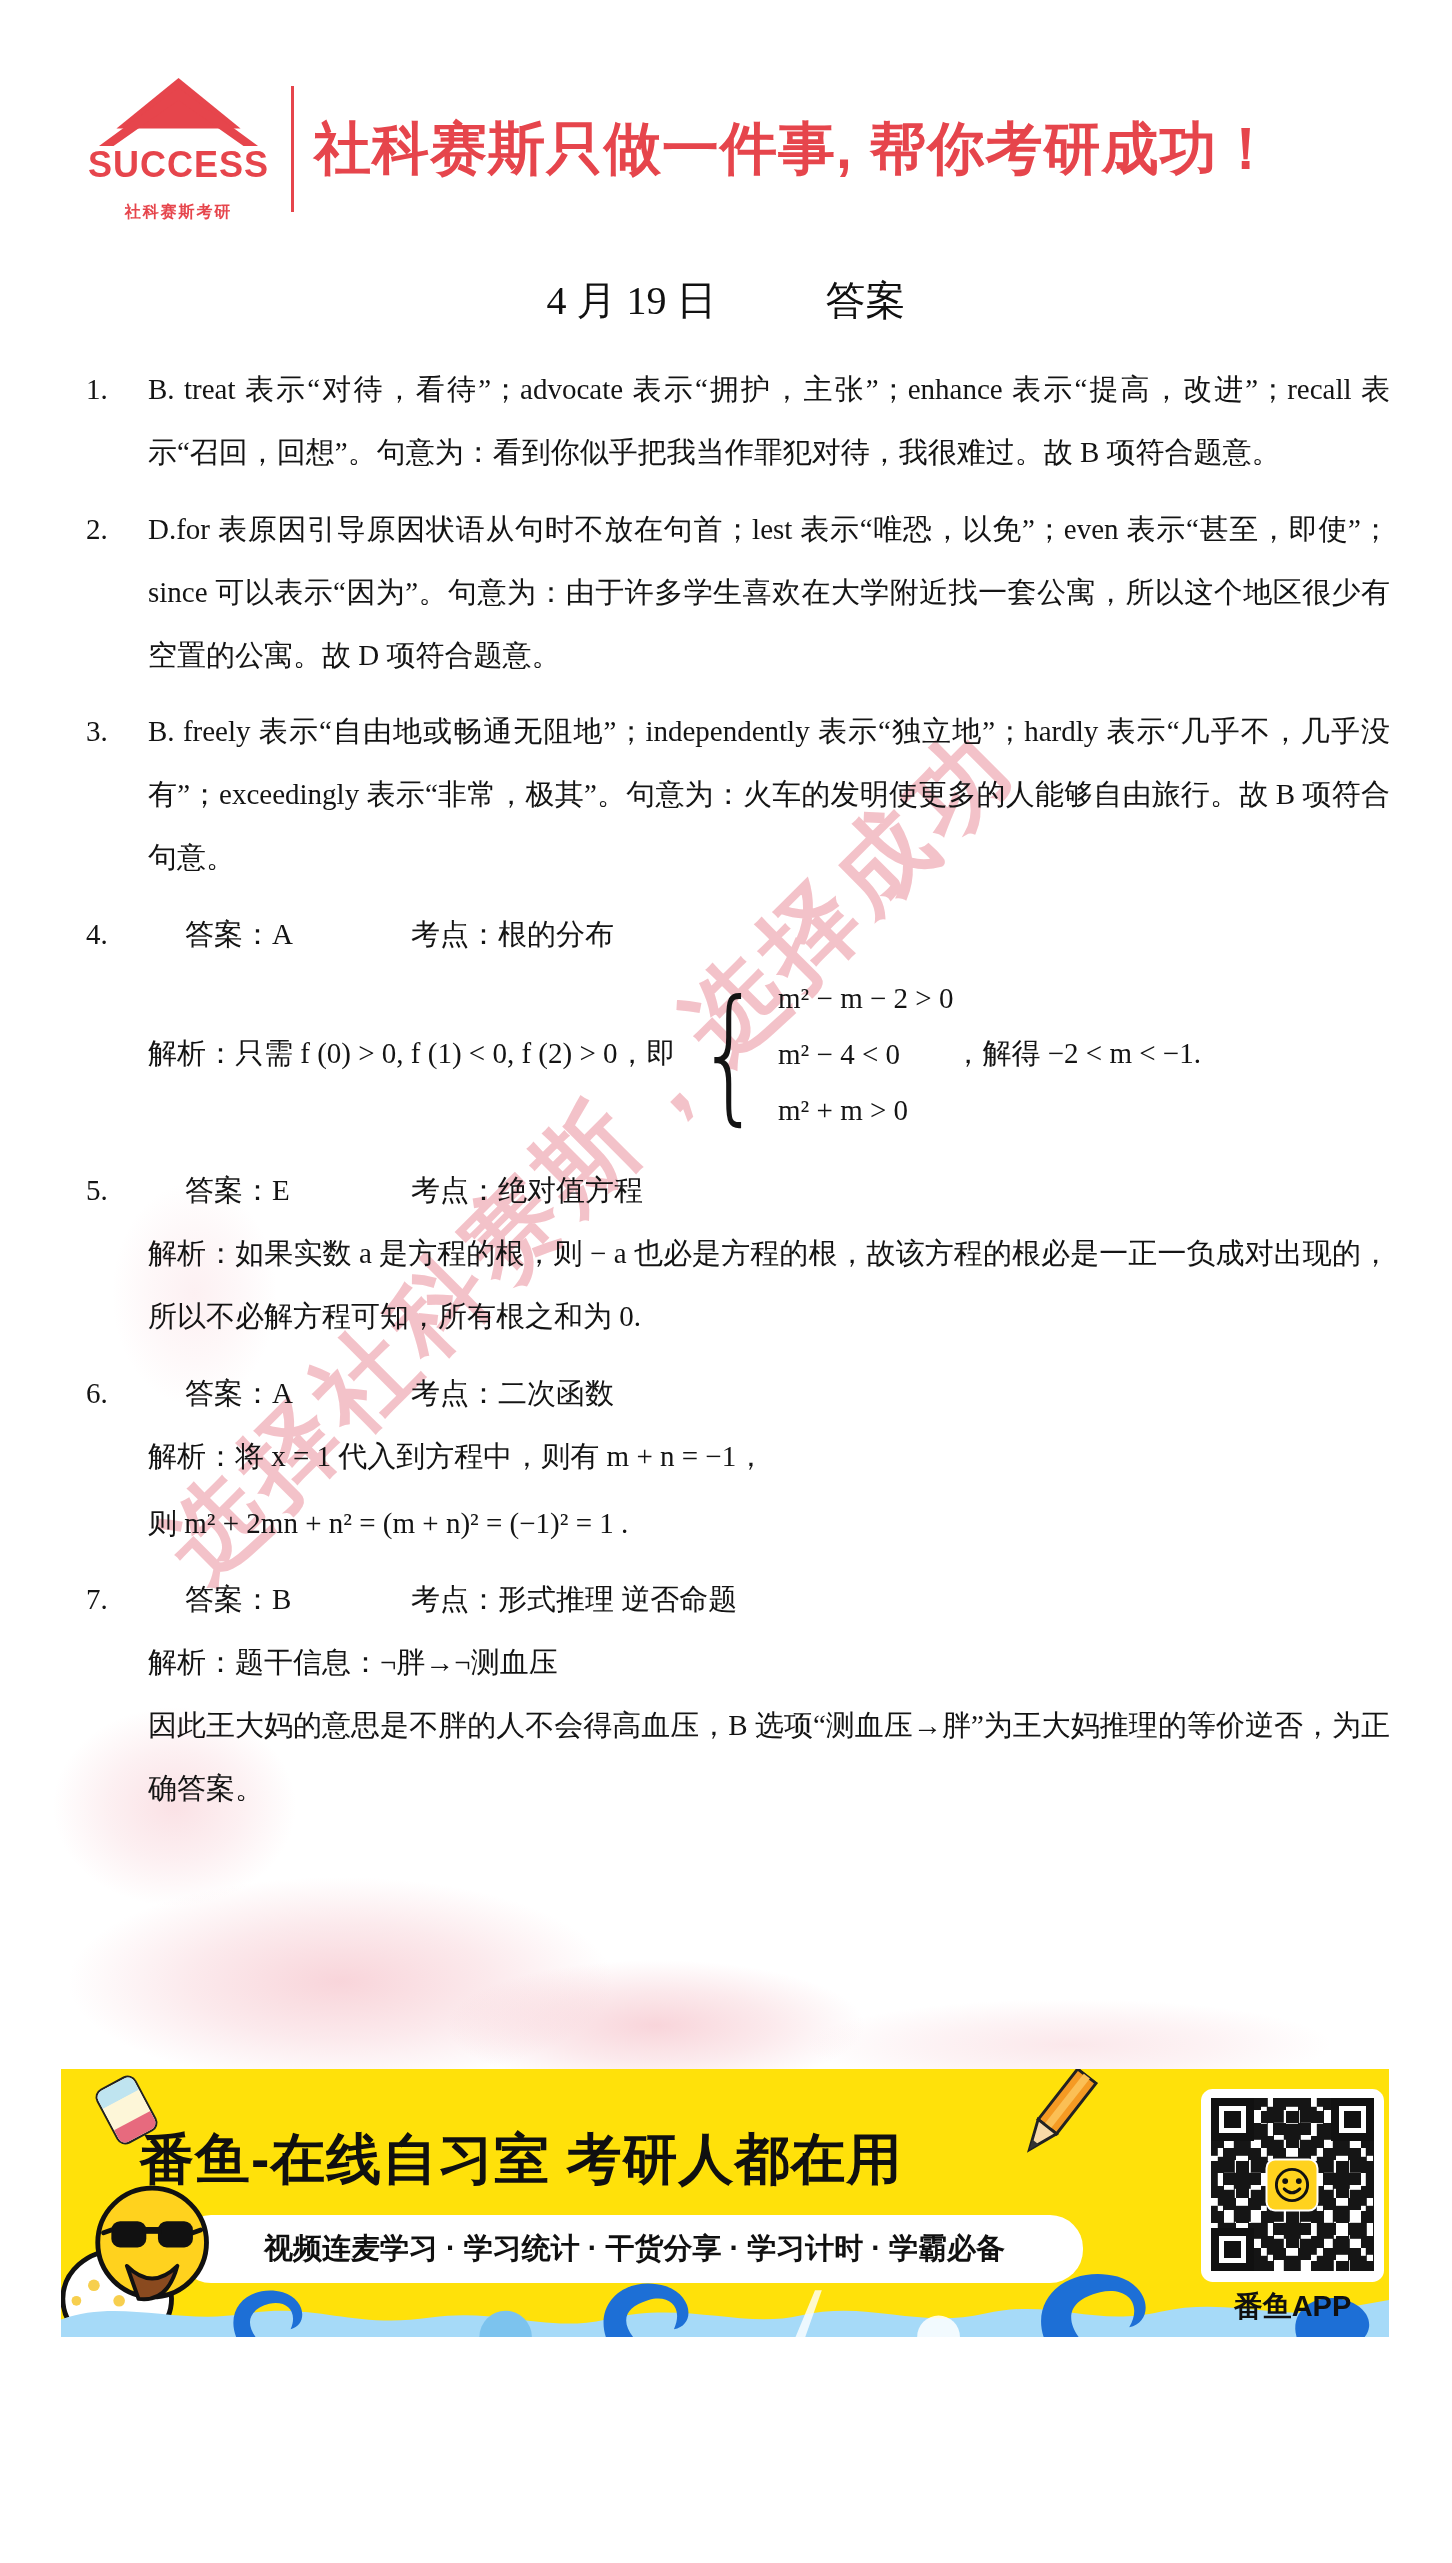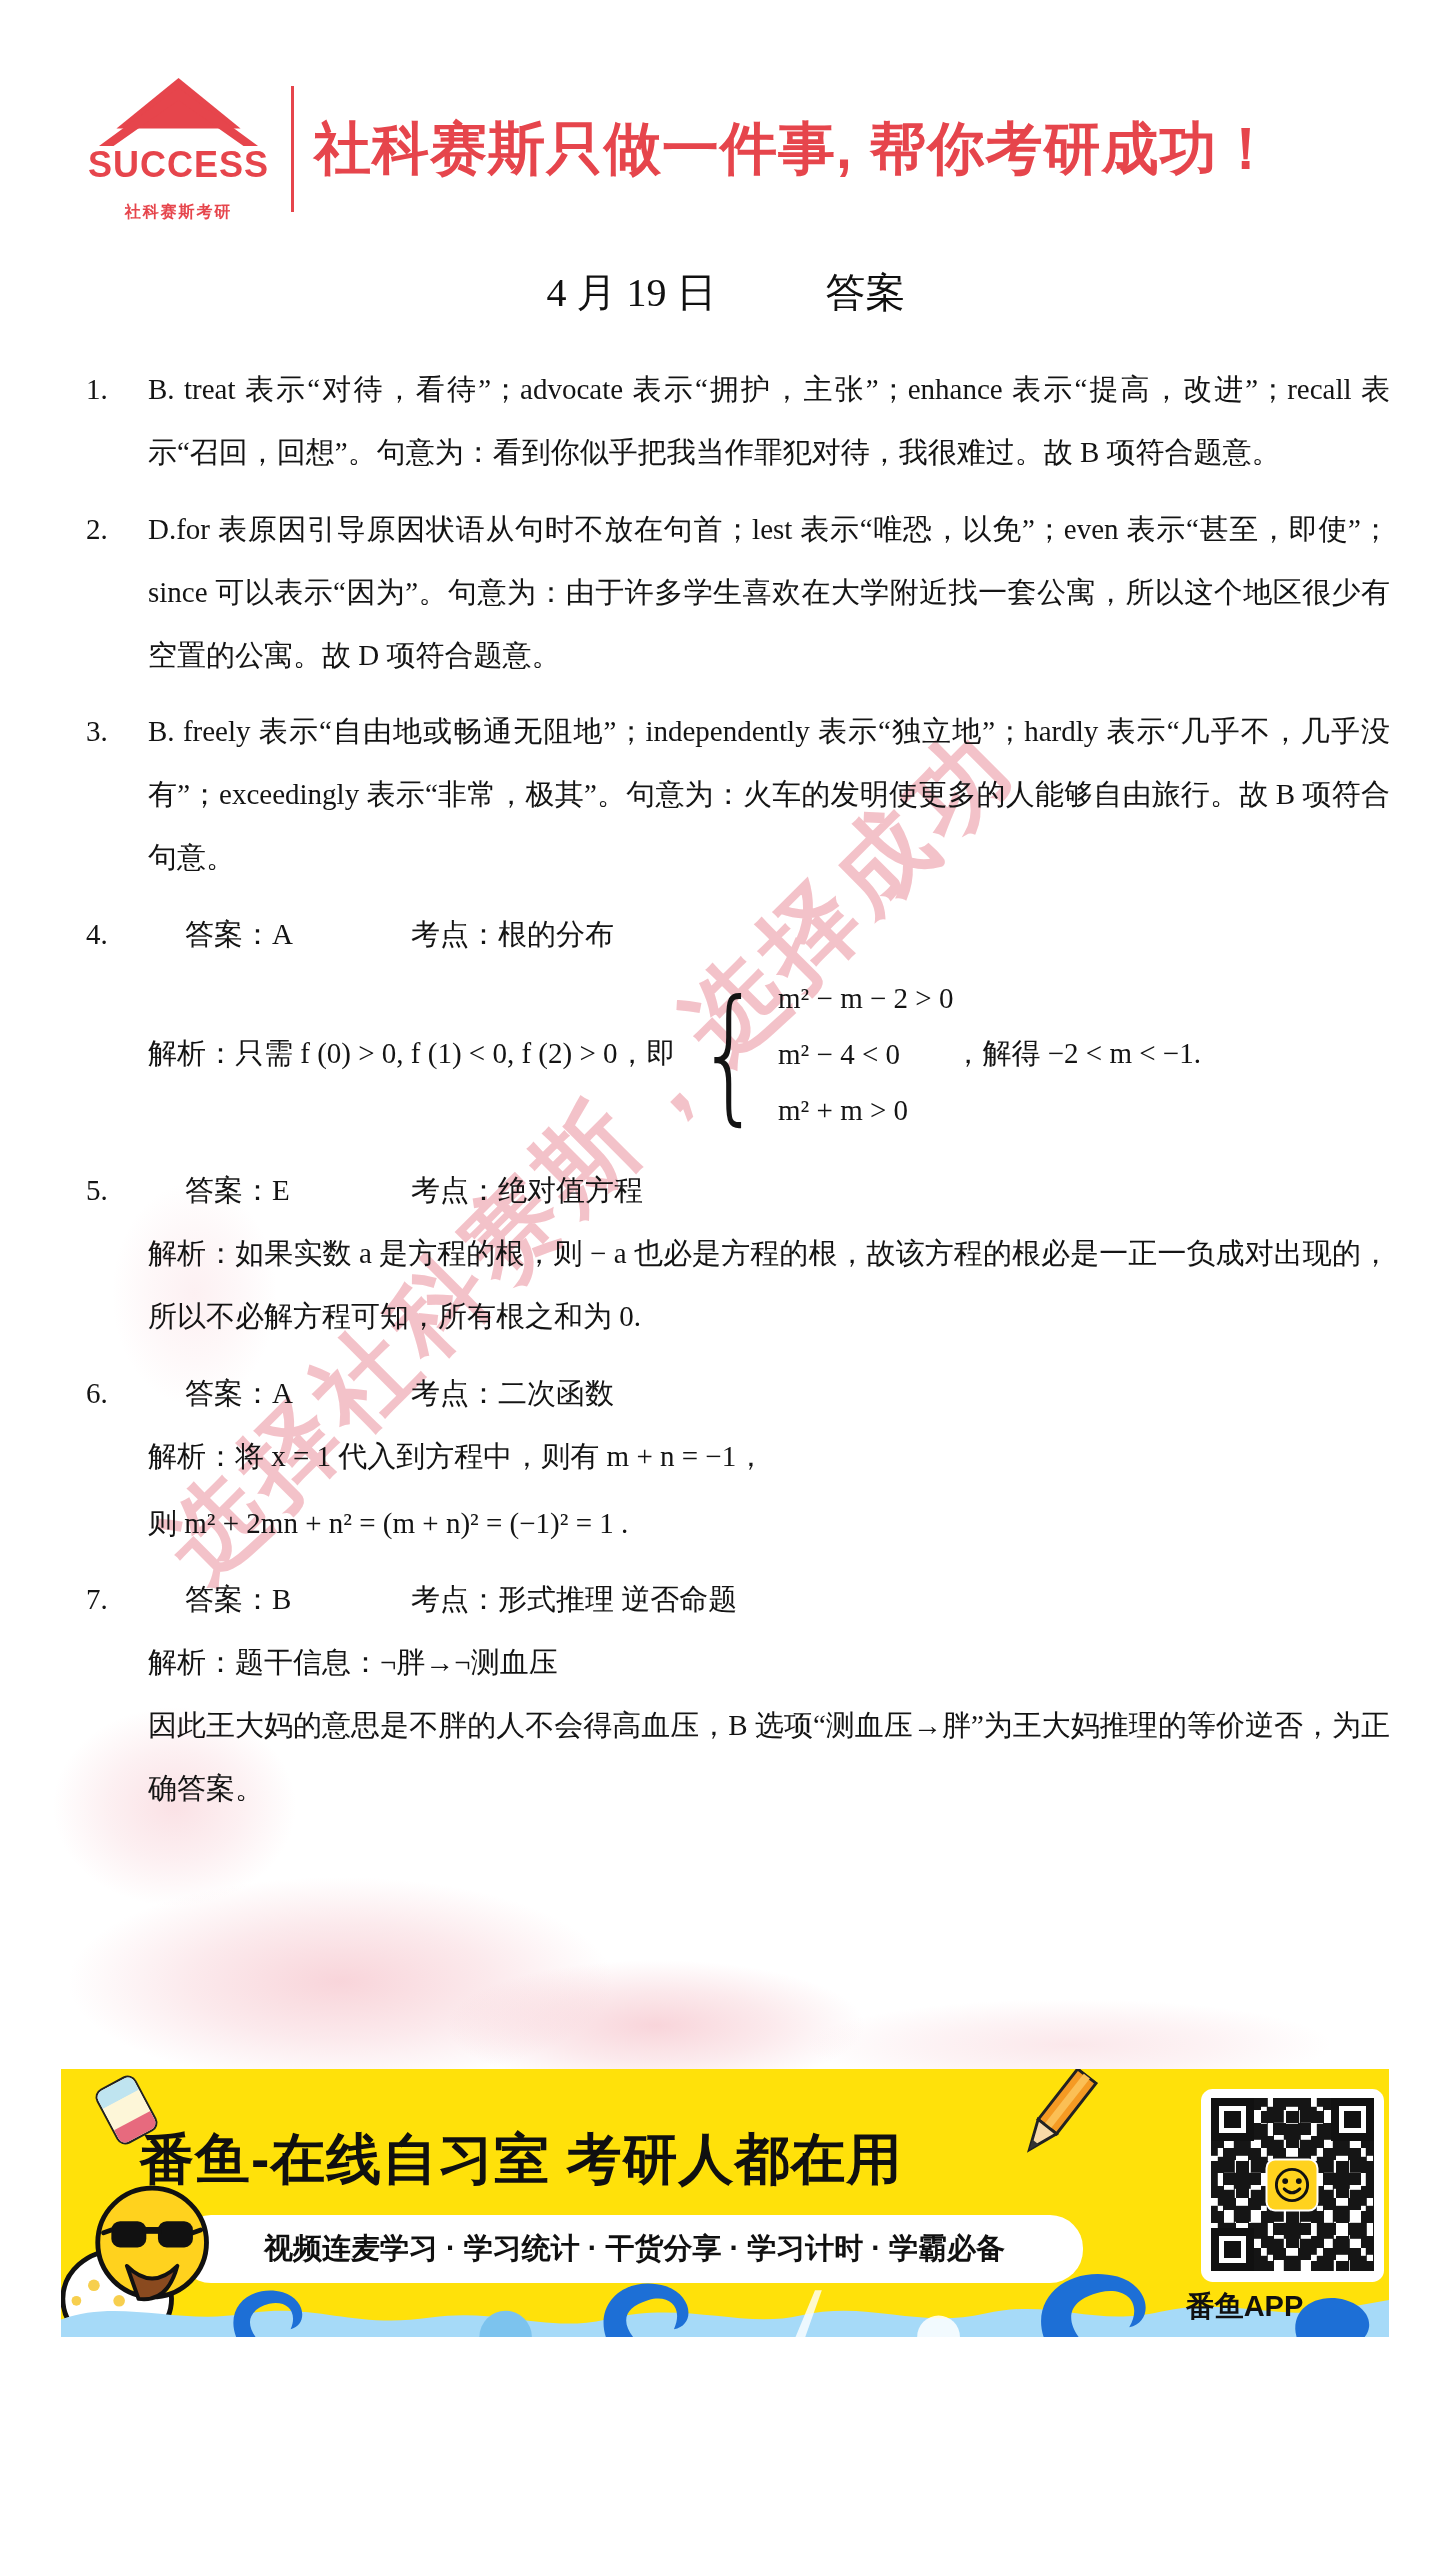--- a/index.html
+++ b/index.html
@@ -12,21 +12,21 @@
   
   .header { position:absolute; top:76px; left:86px; right:58px; display:flex; align-items:center; gap:19.5px; z-index:3; }
   .logo { display:flex; flex-direction:column; align-items:center; width:185px; flex:none; }
   .logo svg { display:block; }
   .logo-name { font-family:"Liberation Sans","DejaVu Sans",sans-serif; font-weight:700; font-size:36px; letter-spacing:1px; color:var(--brand-red,#e6454c); line-height:1.05; }
   .logo-sub  { font-family:"Liberation Sans","DejaVu Sans",sans-serif; font-weight:700; font-size:16px; letter-spacing:1.9px; color:var(--brand-red,#e6454c); margin-top:18px; }
   .v-divider { width:3.9px; height:126px; background:var(--brand-red,#e6454c); flex:none; }
   .slogan { font-family:"Liberation Sans","DejaVu Sans",sans-serif; font-weight:900; font-size:57px; letter-spacing:1px; color:var(--brand-red,#e6454c); white-space:nowrap; }
 
   
-  .doc-title { position:absolute; top:265px; left:0; width:100%; display:flex; justify-content:center; gap:109px; font-size:40px; color:#111; z-index:3; }
+  .doc-title { position:absolute; top:273px; left:0; width:100%; display:flex; justify-content:center; gap:109px; font-size:40px; color:#111; z-index:3; }
 
   
   .watermark {
     position:absolute; left:136px; top:1517px; z-index:1; white-space:nowrap;
     font-size:97px; font-weight:700; letter-spacing:7.8px;
     color:var(--watermark-pink,#eb919d); opacity:0.55;
     transform:rotate(-45deg); transform-origin:0 0;
   }
   .splash { position:absolute; z-index:0; border-radius:50%;
     background:radial-gradient(closest-side, rgba(243,178,188,0.55), rgba(243,178,188,0.28) 55%, rgba(243,178,188,0) 100%); }
@@ -62,21 +62,21 @@
   .fish { position:absolute; left:-3.9px; top:115px; }
   .qr-wrap { position:absolute; left:1140px; top:19.5px; width:183px; height:193px; background:#fff; border-radius:11.7px; padding:9.7px; }
   .qr { position:relative; width:163px; height:173px; overflow:hidden;
     background:
       conic-gradient(#151515 25%, transparent 0 50%, #151515 0 75%, transparent 0) 0 0/25px 25px,
       conic-gradient(#151515 25%, #fff 0 50%, #151515 0 75%, #fff 0) 6.8px 8.8px/33px 33px; }
   .finder { position:absolute; width:43px; height:43px; border:8.8px solid #111; background:#fff; }
   .finder::after { content:""; position:absolute; inset:4.9px; background:#111; }
   .f-tl { left:0; top:0; } .f-tr { right:0; top:0; } .f-bl { left:0; bottom:0; }
   .qr-center { position:absolute; left:50%; top:50%; transform:translate(-50%,-50%); width:53px; height:53px; background:#ffd21e; border:2.9px solid #fff; border-radius:9.7px; display:flex; align-items:center; justify-content:center; }
-  .app-label { position:absolute; left:1096px; top:218px; width:175px; text-align:center; font-family:"Liberation Sans","DejaVu Sans",sans-serif; font-weight:700; font-size:29px; color:#101010; z-index:6; }
+  .app-label { position:absolute; left:1144px; top:218px; width:175px; text-align:center; font-family:"Liberation Sans","DejaVu Sans",sans-serif; font-weight:700; font-size:29px; color:#101010; z-index:6; }
   .waves { position:absolute; left:0; bottom:0; width:100%; height:76px; z-index:5; }
 </style>
 </head>
 <body>
 
 <div class="splash s1"></div>
 <div class="splash s2"></div>
 <div class="splash s3"></div>
 <div class="splash s4"></div>
 <div class="splash s5"></div>

